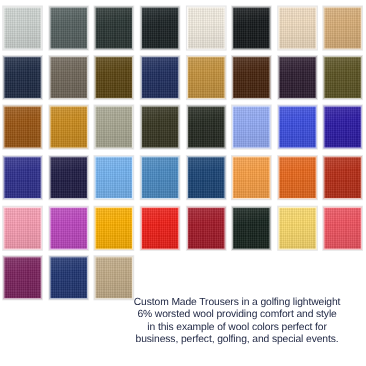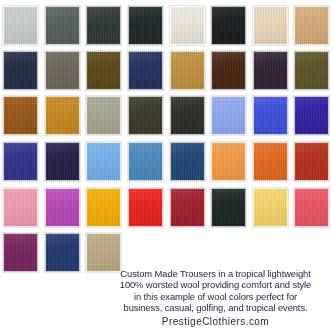--- a/index.html
+++ b/index.html
@@ -227,20 +227,19 @@
       </div>
       <div class="swatch-cell">
         <div class="swatch" title="deep-navy-blue" style="background-color: rgb(31, 52, 112);"></div>
       </div>
       <div class="swatch-cell">
         <div class="swatch" title="khaki-tan" style="background-color: rgb(193, 171, 135);"></div>
       </div>
     </div>
 
   <div id="caption">
-    <span class="line">Custom Made Trousers in a tropical lightweight</span>
-    <span class="line">100% worsted wool providing comfort and style</span>
+    <span class="line">Custom Made Trousers in a golfing lightweight</span>
+    <span class="line">6% worsted wool providing comfort and style</span>
     <span class="line">in this example of wool colors perfect for</span>
-    <span class="line">business, casual, golfing, and tropical events.</span>
-    <span class="site">PrestigeClothiers.com</span>
+    <span class="line">business, perfect, golfing, and special events.</span>
   </div>
 
 </div>
 
 </body></html>

